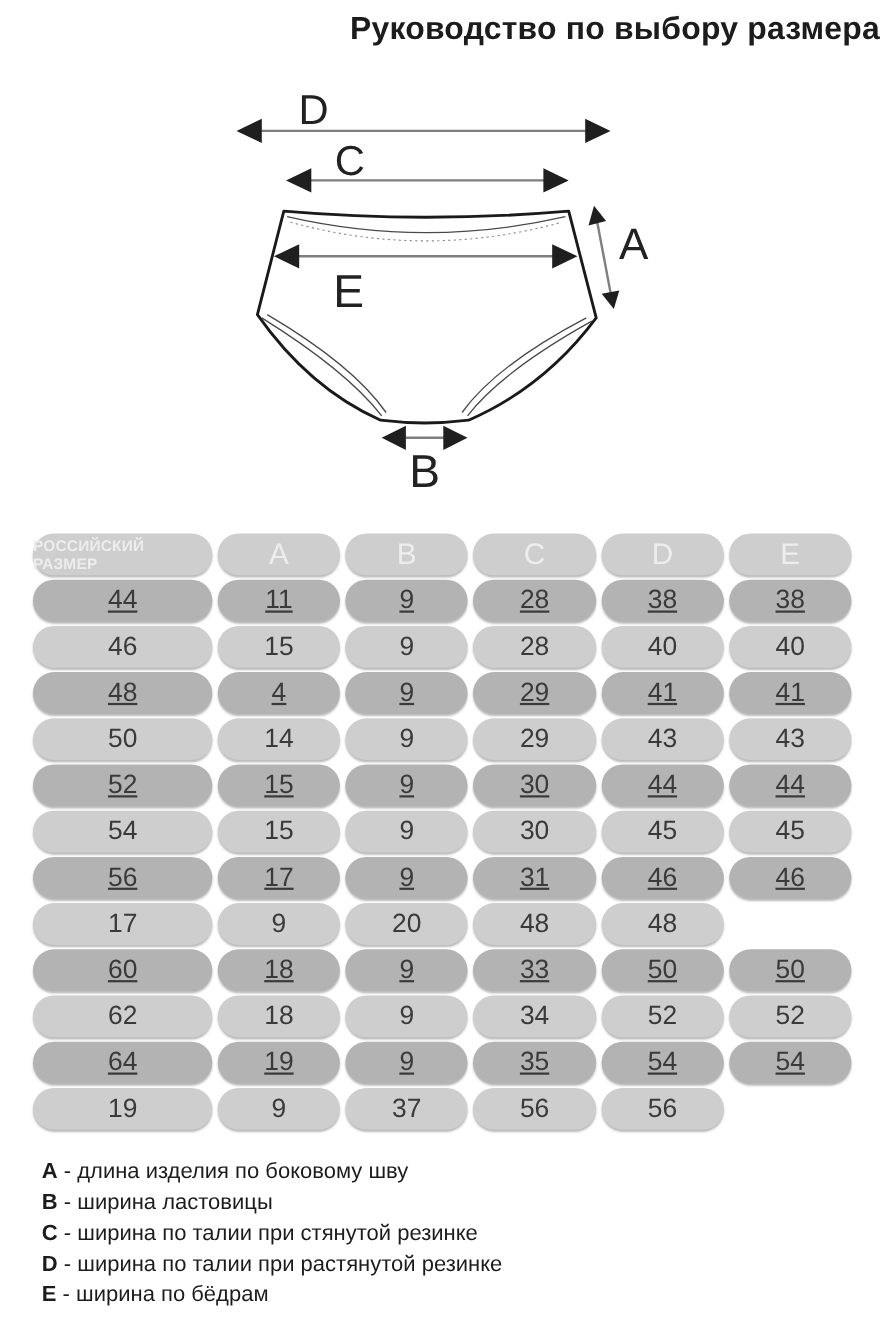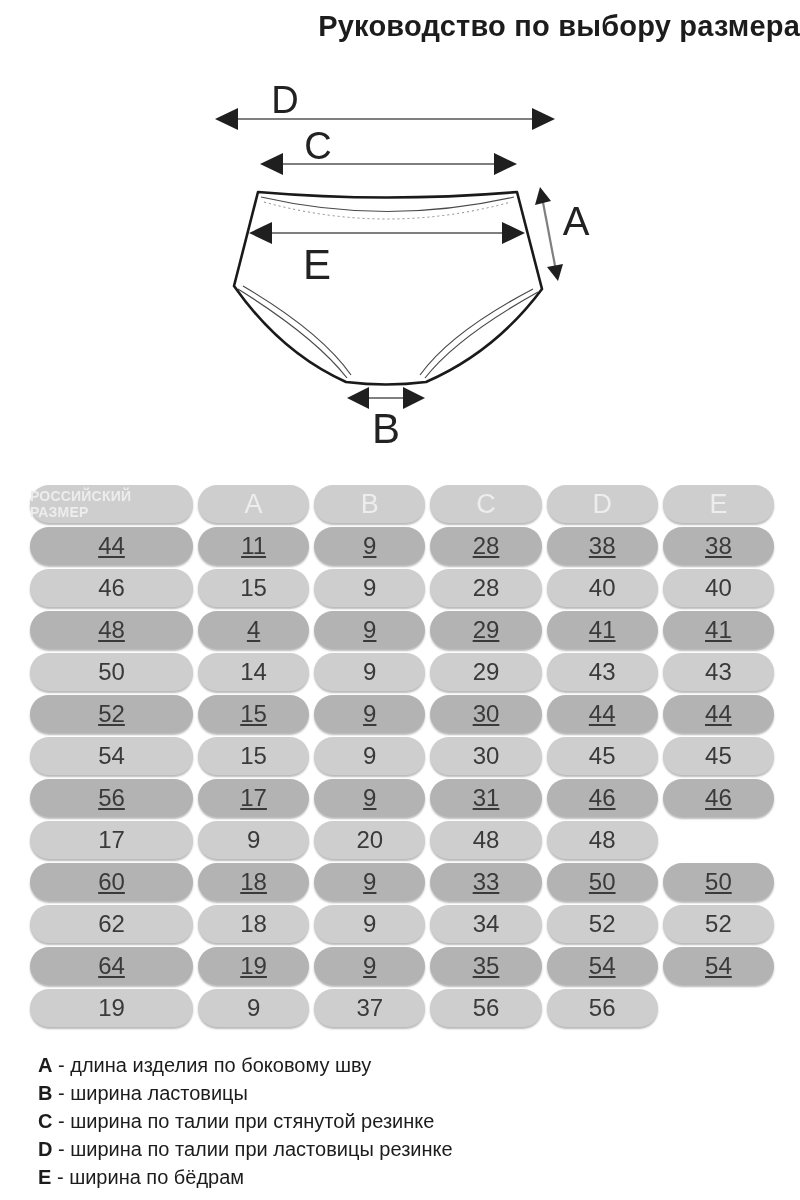--- a/index.html
+++ b/index.html
@@ -360,16 +360,16 @@
 </div>
 </div>
 
 <div class="legend">
   <div class="legend-line"><b>A</b><span> - </span><span>длина изделия по боковому шву</span></div>
 
   <div class="legend-line"><b>B</b><span> - </span><span>ширина ластовицы</span></div>
 
   <div class="legend-line"><b>C</b><span> - </span><span>ширина по талии при стянутой резинке</span></div>
 
-  <div class="legend-line"><b>D</b><span> - </span><span>ширина по талии при ластовицы резинке</span></div>
+  <div class="legend-line"><b>D</b><span> - </span><span>ширина по талии при растянутой резинке</span></div>
 
   <div class="legend-line"><b>E</b><span> - </span><span>ширина по бёдрам</span></div>
 </div>
 
 </body></html>

